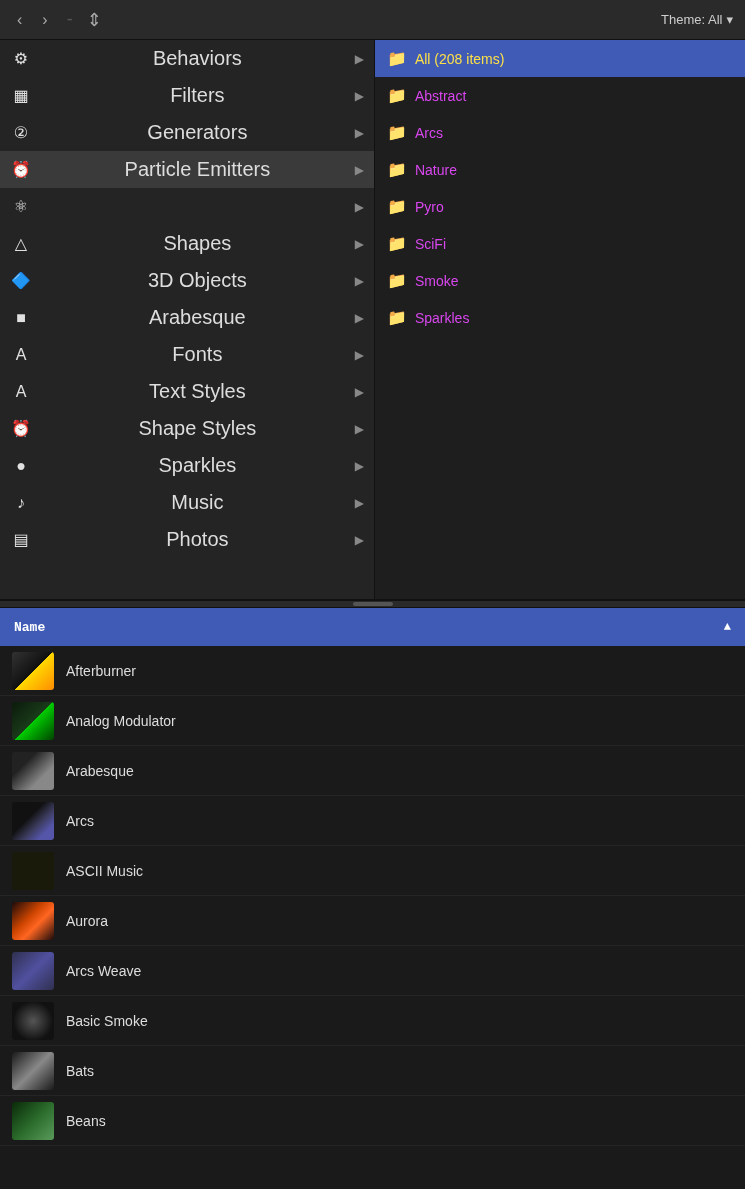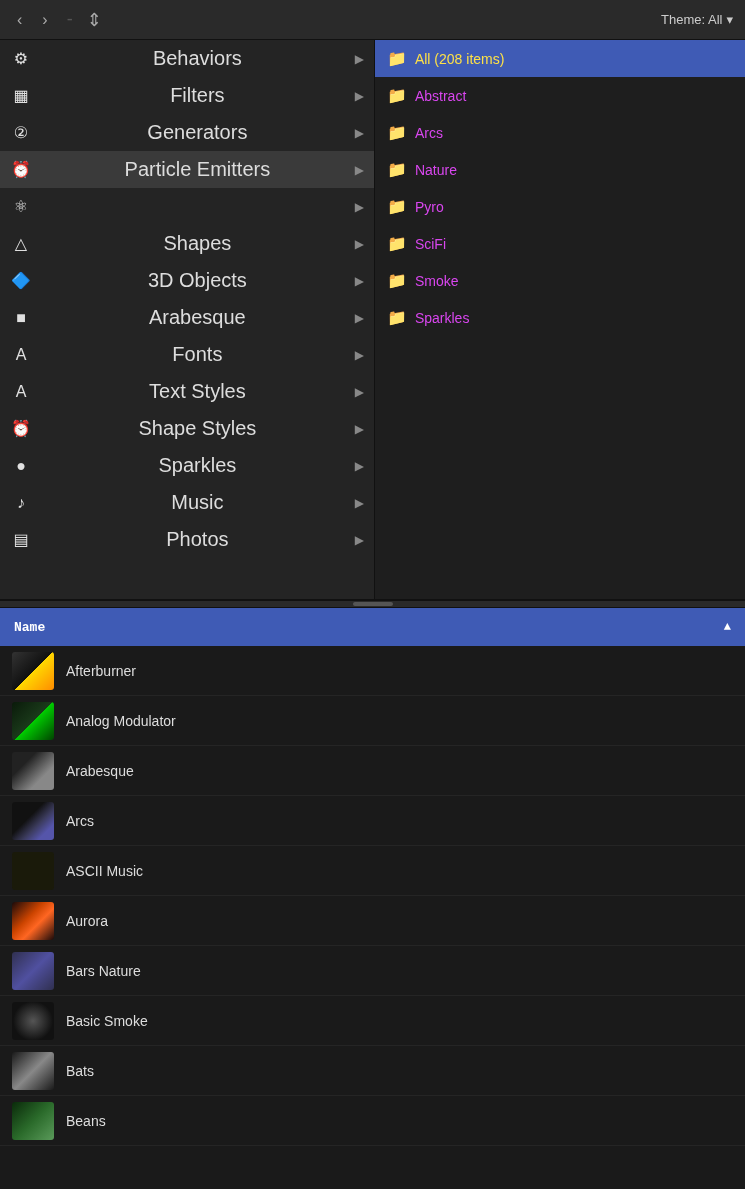--- a/index.html
+++ b/index.html
@@ -376,21 +376,21 @@
       <div class="list-item">
     <div class="thumb thumb-ascii"></div>
     <span class="item-label">ASCII Music</span>
   </div>
       <div class="list-item">
     <div class="thumb thumb-aurora"></div>
     <span class="item-label">Aurora</span>
   </div>
       <div class="list-item">
     <div class="thumb thumb-barsweave"></div>
-    <span class="item-label">Bars Nature</span>
+    <span class="item-label">Arcs Weave</span>
   </div>
       <div class="list-item">
     <div class="thumb thumb-basicsmoke"></div>
     <span class="item-label">Basic Smoke</span>
   </div>
       <div class="list-item">
     <div class="thumb thumb-bats"></div>
     <span class="item-label">Bats</span>
   </div>
       <div class="list-item">

